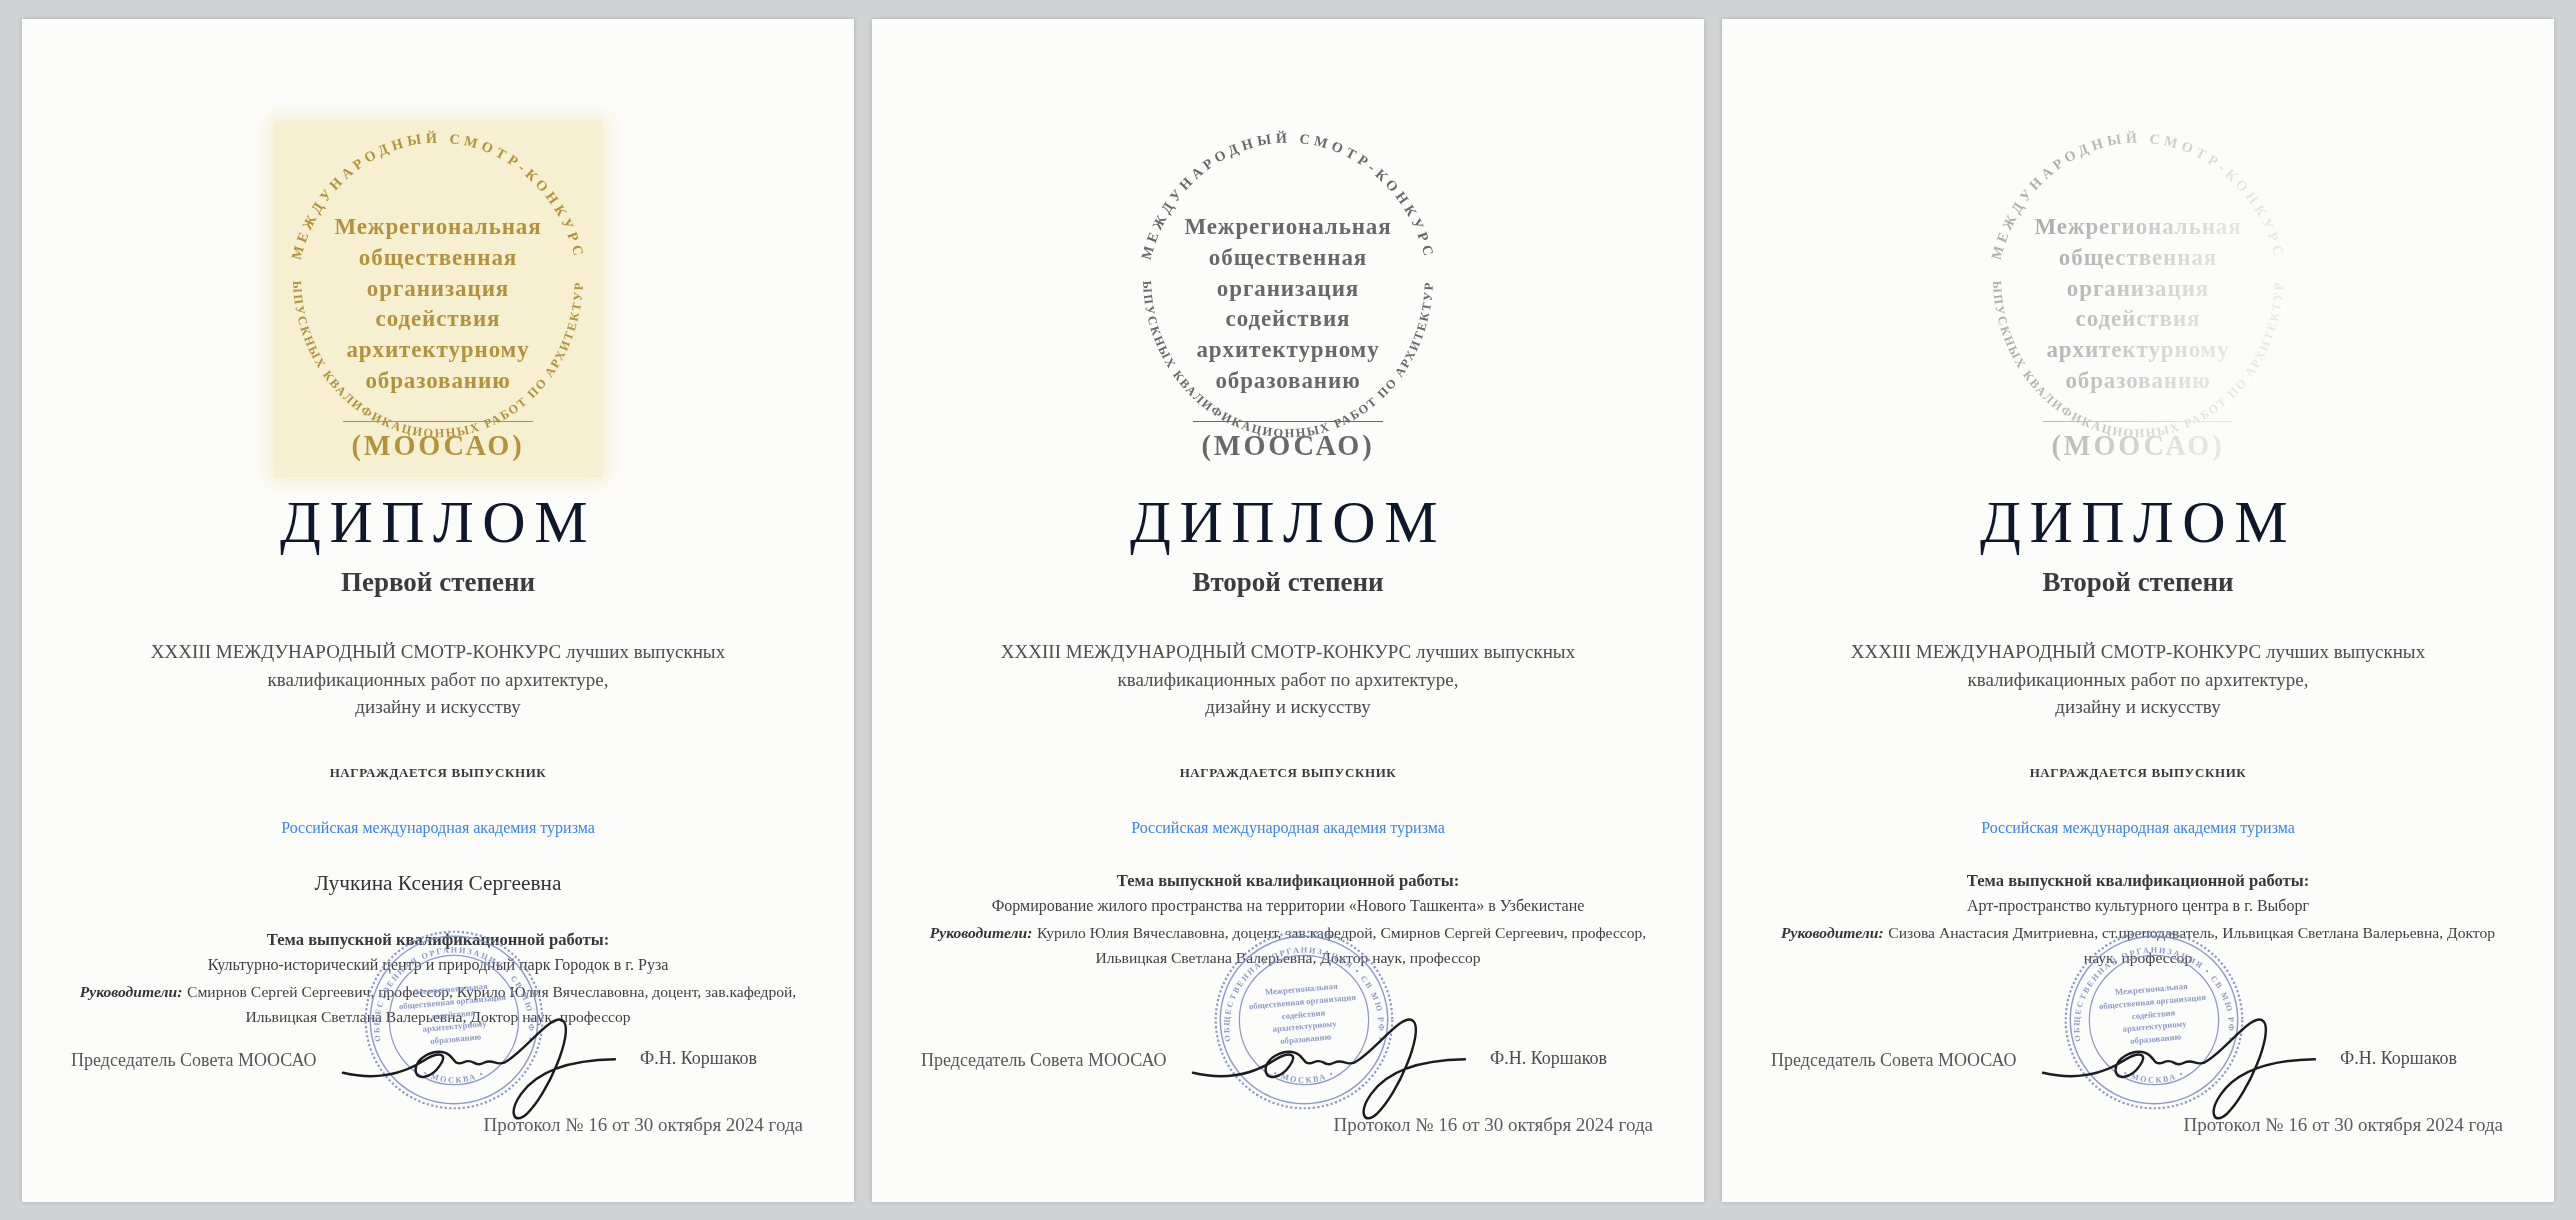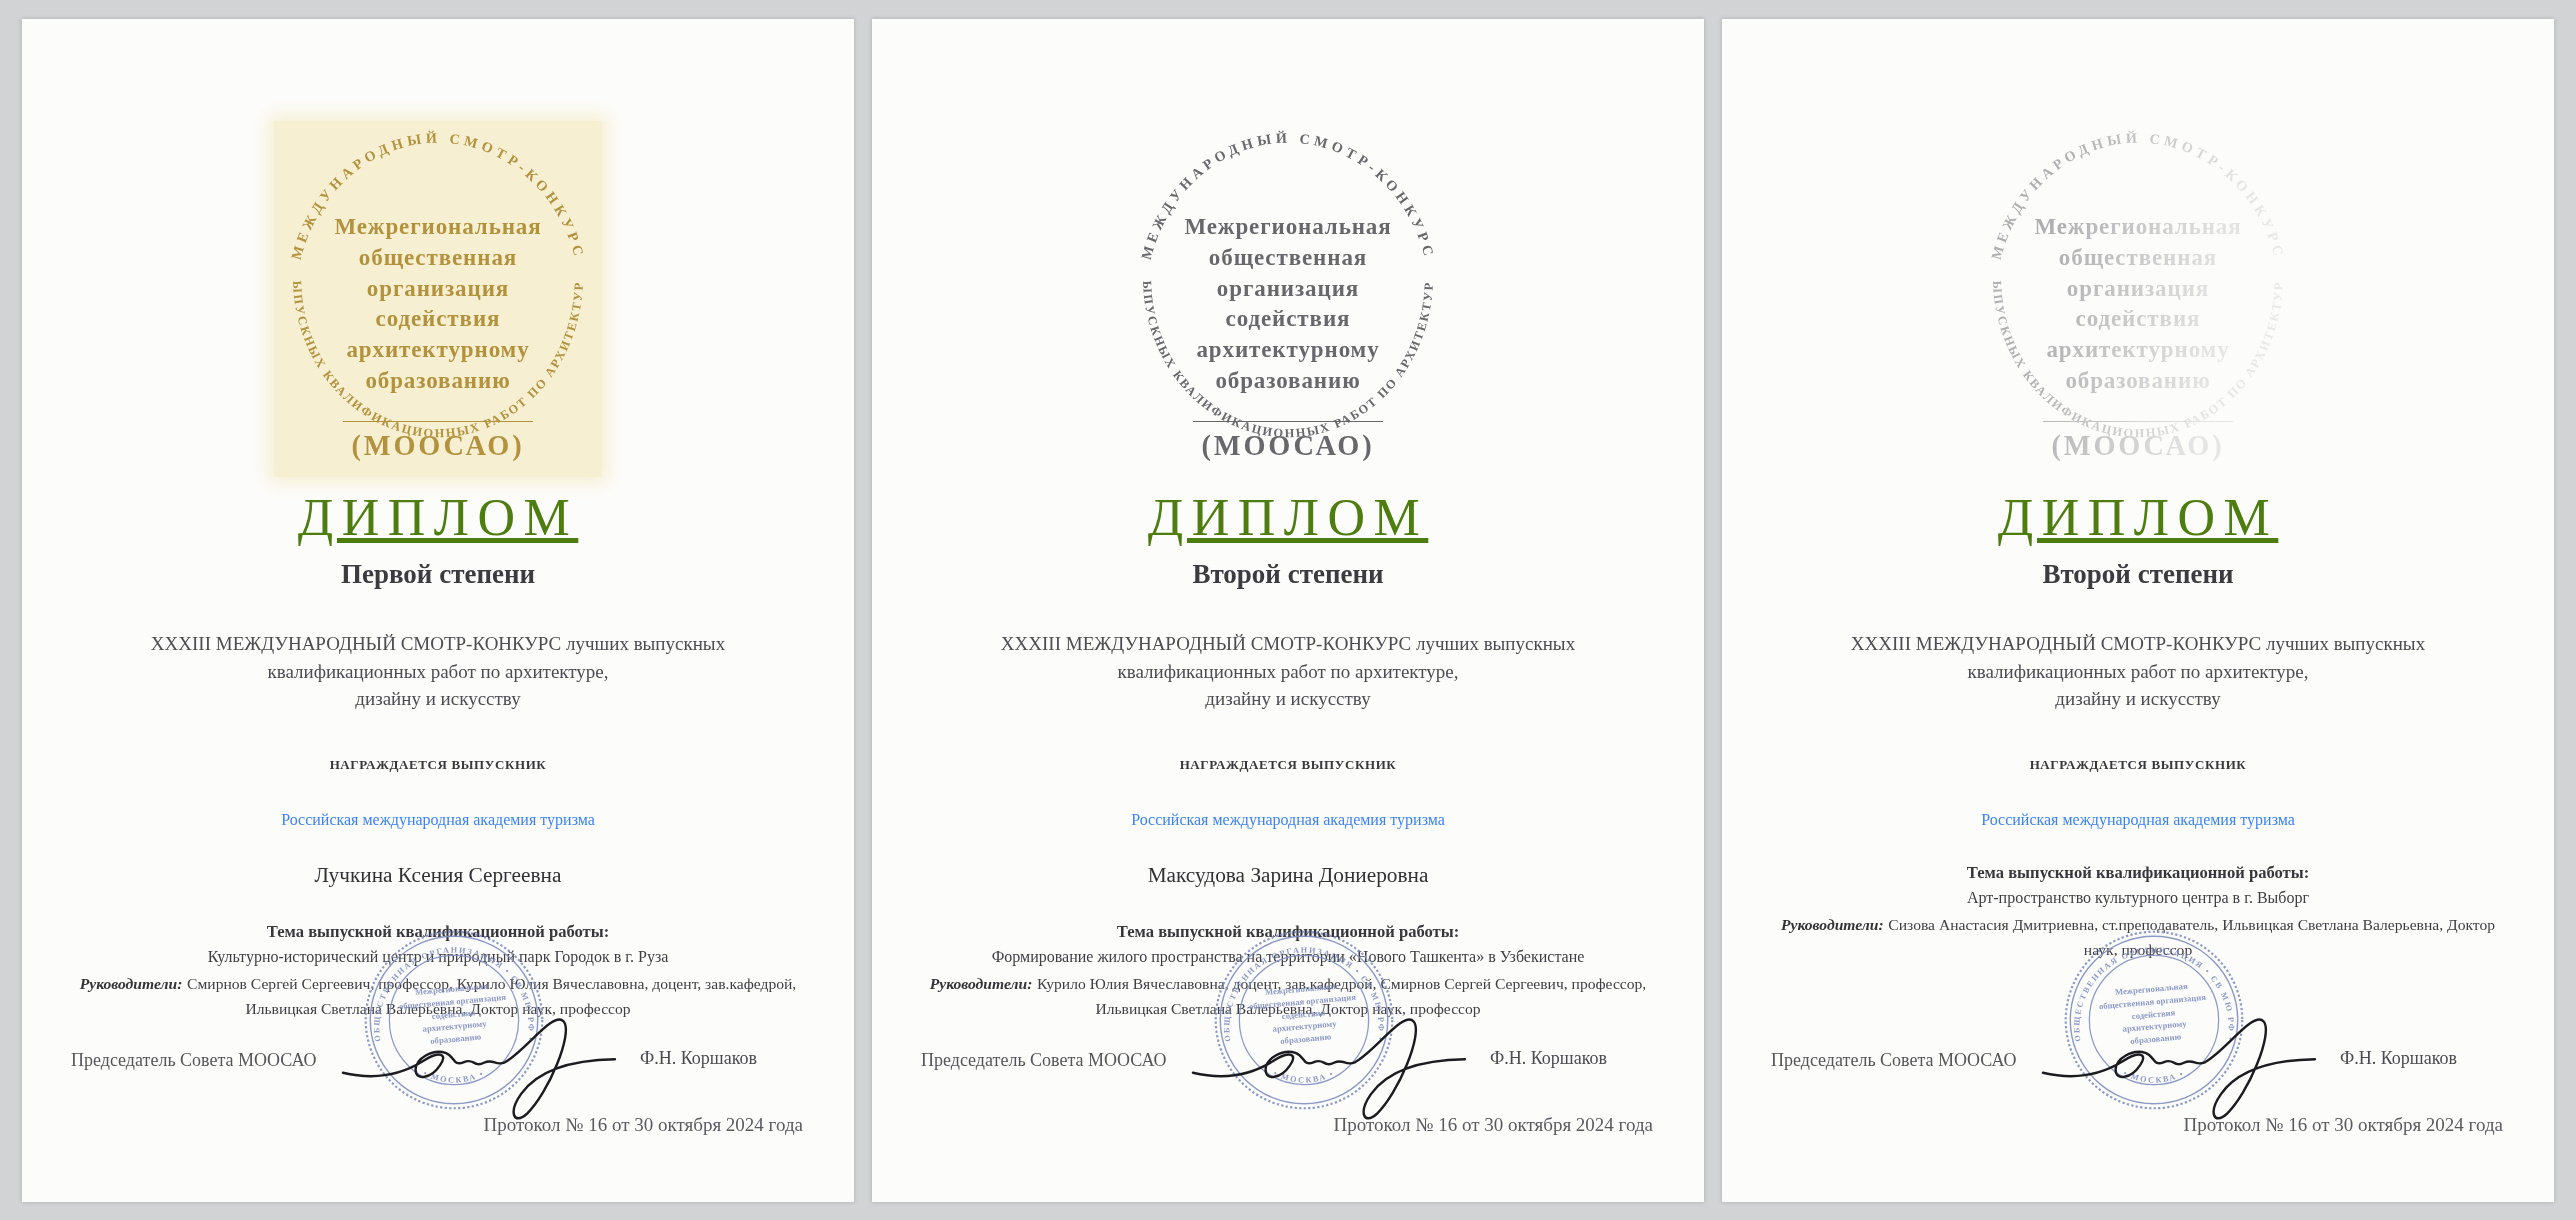--- a/index.html
+++ b/index.html
@@ -54,25 +54,24 @@
     position:absolute;left:69px;right:69px;top:300px;
     border-top:1.9px solid currentColor;
   }
   .seal-abbr{
     position:absolute;left:0;right:0;top:309px;
     font-size:28.4px;font-weight:bold;letter-spacing:2.8px;
   }
   
   .title{
     margin-top:15px;
-    font-size:52px;line-height:1;
+    font-size:60px;line-height:1;
     letter-spacing:8.5px;
-    color:#4d7c0f;
+    color:#0f172a;
     font-weight:400;
-    text-decoration:underline;
   }
   .degree{
     margin-top:15px;
     font-size:27px;font-weight:bold;color:#3b3b40;
   }
   .contest{
     margin:40px 53px 0;
     font-size:19px;line-height:1.45;color:#4c4c52;
   }
   .awarded{
@@ -212,21 +211,20 @@
       </div>
     </div>
     <div class="title">ДИПЛОМ</div>
     <div class="degree">Второй степени</div>
     <div class="contest">
       <div>XXXIII МЕЖДУНАРОДНЫЙ СМОТР-КОНКУРС лучших выпускных квалификационных работ по архитектуре,</div>
       <div>дизайну и искусству</div>
     </div>
     <div class="awarded">НАГРАЖДАЕТСЯ ВЫПУСКНИК</div>
     <div class="university">Российская международная академия туризма</div>
-    <div class="grad-name">Максудова Зарина Дониеровна</div>
     <div class="topic-label">Тема выпускной квалификационной работы:</div>
     <div class="topic">Формирование жилого пространства на территории «Нового Ташкента» в Узбекистане</div>
     <p class="sup"><strong>Руководители:</strong><span>Курило Юлия Вячеславовна, доцент, зав.кафедрой, Смирнов Сергей Сергеевич, профессор, Ильвицкая Светлана Валерьевна, Доктор наук, профессор</span></p>
 
     <div class="chairman">Председатель Совета МООСАО</div>
     <div class="stamp">
       <svg viewBox="0 0 200 200">
         <g fill="none" stroke="#8492c2">
           <circle cx="100" cy="100" r="97" stroke-width="2.4" stroke-dasharray="2.5,2.5"></circle>
           <circle cx="100" cy="100" r="92" stroke-width="1.6"></circle>

